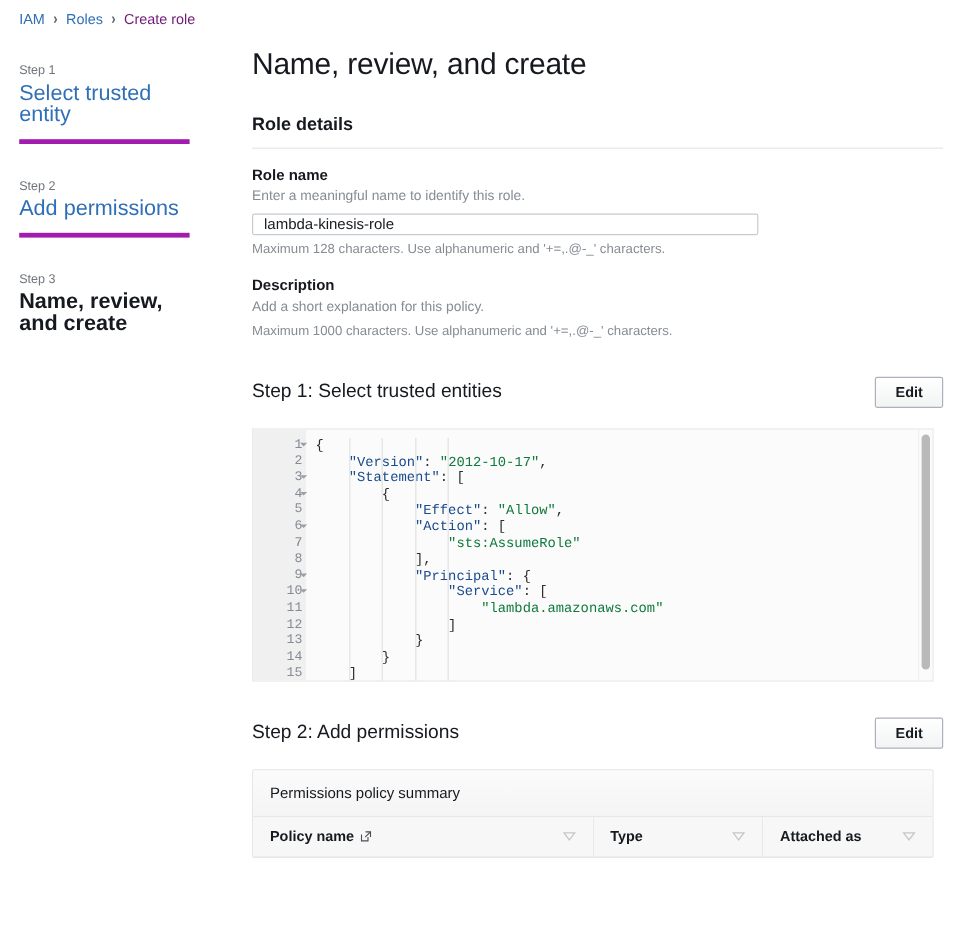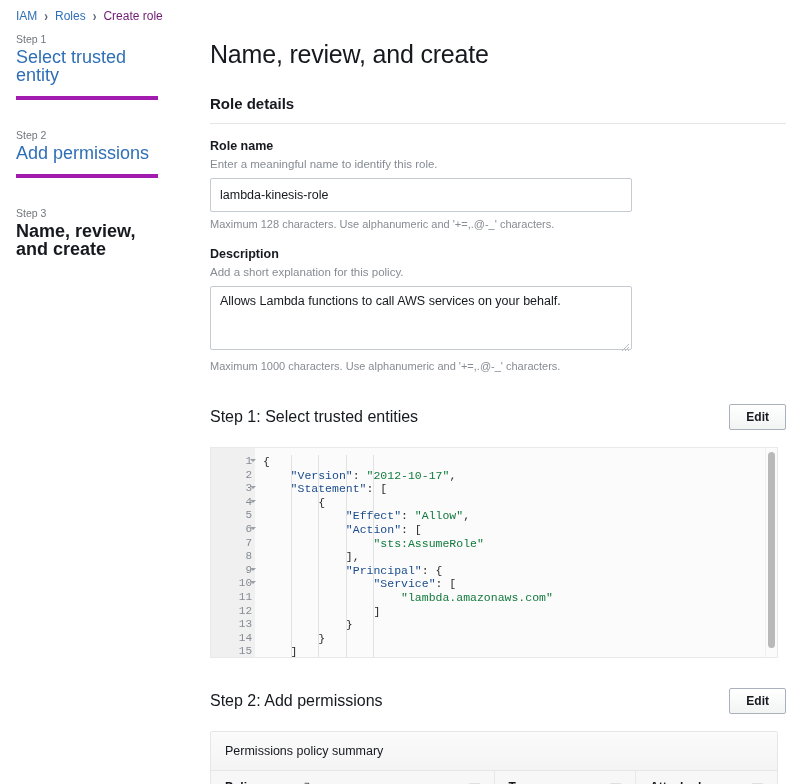--- a/index.html
+++ b/index.html
@@ -21,21 +21,21 @@
   }
   .crumb-link { color: #2f6fb5; text-decoration: none; cursor: pointer; }
   .crumb-current { color: #701a75; }
   .crumb-sep {
     color: #5a6570; font-size: 11px; font-weight: bold;
     line-height: 1; transform: scaleY(1.25);
   }
 
   
   .steps {
-    position: absolute; left: 16px; top: 32px; width: 142px;
+    position: absolute; left: 16px; top: 52px; width: 142px;
   }
   .step-block { padding-bottom: 12px; }
   .step-block + .step-block { padding-top: 28px; border-top: 4px solid #a21caf; }
   .step-kicker { font-size: 10.5px; color: #71767c; line-height: 15px; }
   .step-label { font-size: 18px; line-height: 18px; margin-top: 1px; }
   .step-label.link { color: #2f6fb5; cursor: pointer; }
   .step-label.current { color: #16191f; font-weight: bold; }
 
   
   .main { position: absolute; left: 210px; top: 0; width: 576px; }
@@ -49,21 +49,21 @@
     margin: 0; padding-top: 24px; line-height: 20px;
   }
   .rule { border-top: 1px solid #e4e6e8; margin-top: 9px; }
 
   .field { padding-top: 14px; }
   .field-label { font-size: 12.5px; font-weight: bold; line-height: 17px; }
   .field-hint { font-size: 11.5px; color: #868c94; line-height: 16px; margin-top: 1px; }
   .field-foot { font-size: 11px; color: #868c94; line-height: 15px; margin-top: 5px; }
 
   .text-input {
-    margin-top: 6px; width: 422px; height: 34px;
+    margin-top: 6px; width: 422px; height: 18px;
     border: 1px solid #c6cad1; border-radius: 2px;
     background: #fff; font-size: 12.5px; color: #16191f;
     padding: 0 9px; line-height: 24px;
     font-family: "Liberation Sans", sans-serif;
   }
   .text-area {
     margin-top: 6px; width: 422px; height: 64px;
     border: 1px solid #c6cad1; border-radius: 2px;
     background: #fff; font-size: 12.5px; color: #16191f;
     padding: 6px 9px; line-height: 16px; resize: none;
@@ -199,26 +199,20 @@
     <div class="field">
       <div class="field-label">Role name</div>
       <div class="field-hint">Enter a meaningful name to identify this role.</div>
       <input class="text-input" type="text" value="lambda-kinesis-role" style="">
       <div class="field-foot">Maximum 128 characters. Use alphanumeric and '+=,.@-_' characters.</div>
     </div>
 
     <div class="field">
       <div class="field-label">Description</div>
       <div class="field-hint">Add a short explanation for this policy.</div>
-      <div class="ta-wrap">
-        <textarea class="text-area" style="">Allows Lambda functions to call AWS services on your behalf.</textarea>
-        <svg class="ta-grip" viewBox="0 0 10 10">
-          <path d="M9 2 L2 9 M9 5 L5 9 M9 8 L8 9" stroke="#b5b9bf" stroke-width="1" fill="none"></path>
-        </svg>
-      </div>
       <div class="field-foot">Maximum 1000 characters. Use alphanumeric and '+=,.@-_' characters.</div>
     </div>
 
     <div class="step-head">
       <div class="step-head-title">Step 1: Select trusted entities</div>
       <button class="btn-edit">Edit</button>
     </div>
 
     <div class="code-box">
       <div class="gutter" id="gutter">

